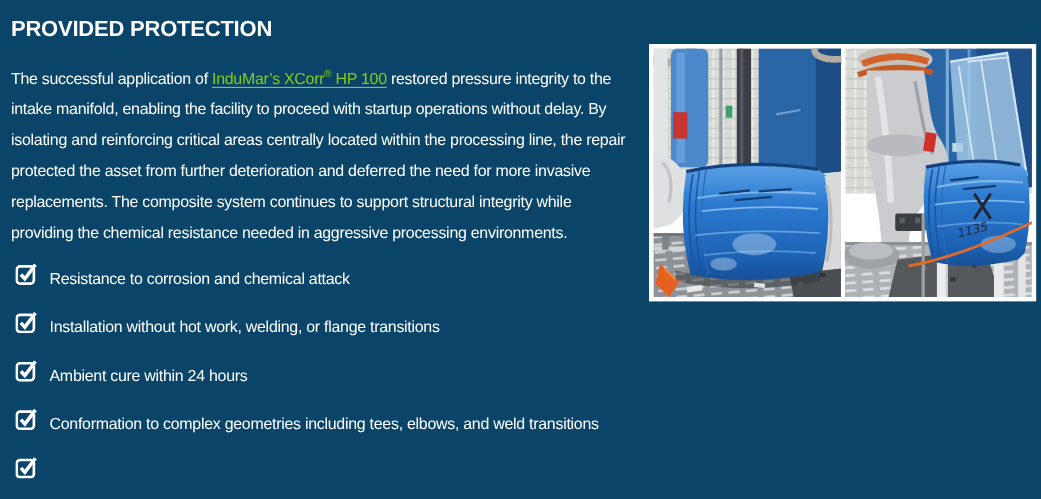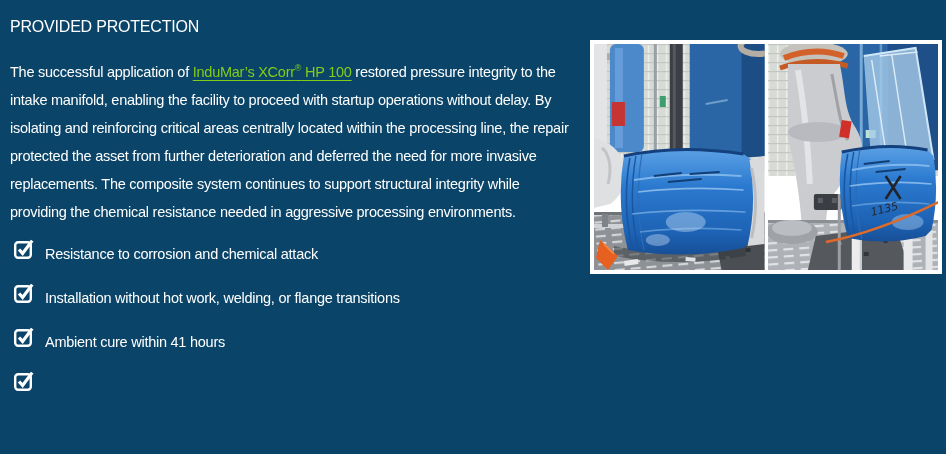--- a/index.html
+++ b/index.html
@@ -3,21 +3,21 @@
 <meta charset="utf-8">
 <style>
   html,body{margin:0;padding:0;}
   body{
     width:946px;height:454px;overflow:hidden;position:relative;
     background:#0a4569;color:#ffffff;
     font-family:"Liberation Sans", sans-serif;
   }
   .content{position:absolute;left:10px;top:14px;width:566px;}
   h1.title{
-    margin:0 0 18px 0;font-size:16px;font-weight:400;
+    margin:0 0 18px 0;font-size:20px;font-weight:700;
     letter-spacing:-0.2px;line-height:26px;color:#ffffff;
   }
   .para{
     margin:0;width:566px;font-size:14.5px;line-height:28px;
     letter-spacing:-0.25px;color:#ffffff;
   }
   .doc-link{color:#84cc16;text-decoration:underline;text-underline-offset:3px;cursor:pointer;}
   .doc-link sup{font-size:9px;line-height:0;}
   ul.checklist{list-style:none;margin:12px 0 0 4px;padding:0;}
   li.check-item{display:flex;align-items:center;margin-bottom:23px;height:21px;}
@@ -58,21 +58,30 @@
       </span>
       <span class="check-label">Installation without hot work, welding, or flange transitions</span>
     </li>
     <li class="check-item">
       <span class="check-icon">
         <svg width="20" height="21" viewBox="0 0 20 21">
             <rect x="1.2" y="4.2" width="15.6" height="15.6" rx="3" fill="none" stroke="#ffffff" stroke-width="2.4"></rect>
             <path d="M5 11.5 L8.6 15.4 L18.2 2.6" fill="none" stroke="#ffffff" stroke-width="3.2" stroke-linecap="butt"></path>
           </svg>
       </span>
-      <span class="check-label">Ambient cure within 41 hours</span>
+      <span class="check-label">Ambient cure within 24 hours</span>
+    </li>
+    <li class="check-item">
+      <span class="check-icon">
+        <svg width="20" height="21" viewBox="0 0 20 21">
+            <rect x="1.2" y="4.2" width="15.6" height="15.6" rx="3" fill="none" stroke="#ffffff" stroke-width="2.4"></rect>
+            <path d="M5 11.5 L8.6 15.4 L18.2 2.6" fill="none" stroke="#ffffff" stroke-width="3.2" stroke-linecap="butt"></path>
+          </svg>
+      </span>
+      <span class="check-label">Conformation to complex geometries including tees, elbows, and weld transitions</span>
     </li>
     <li class="check-item">
       <span class="check-icon">
         <svg width="20" height="21" viewBox="0 0 20 21">
             <rect x="1.2" y="4.2" width="15.6" height="15.6" rx="3" fill="none" stroke="#ffffff" stroke-width="2.4"></rect>
             <path d="M5 11.5 L8.6 15.4 L18.2 2.6" fill="none" stroke="#ffffff" stroke-width="3.2" stroke-linecap="butt"></path>
           </svg>
       </span>
     </li>
   </ul>

